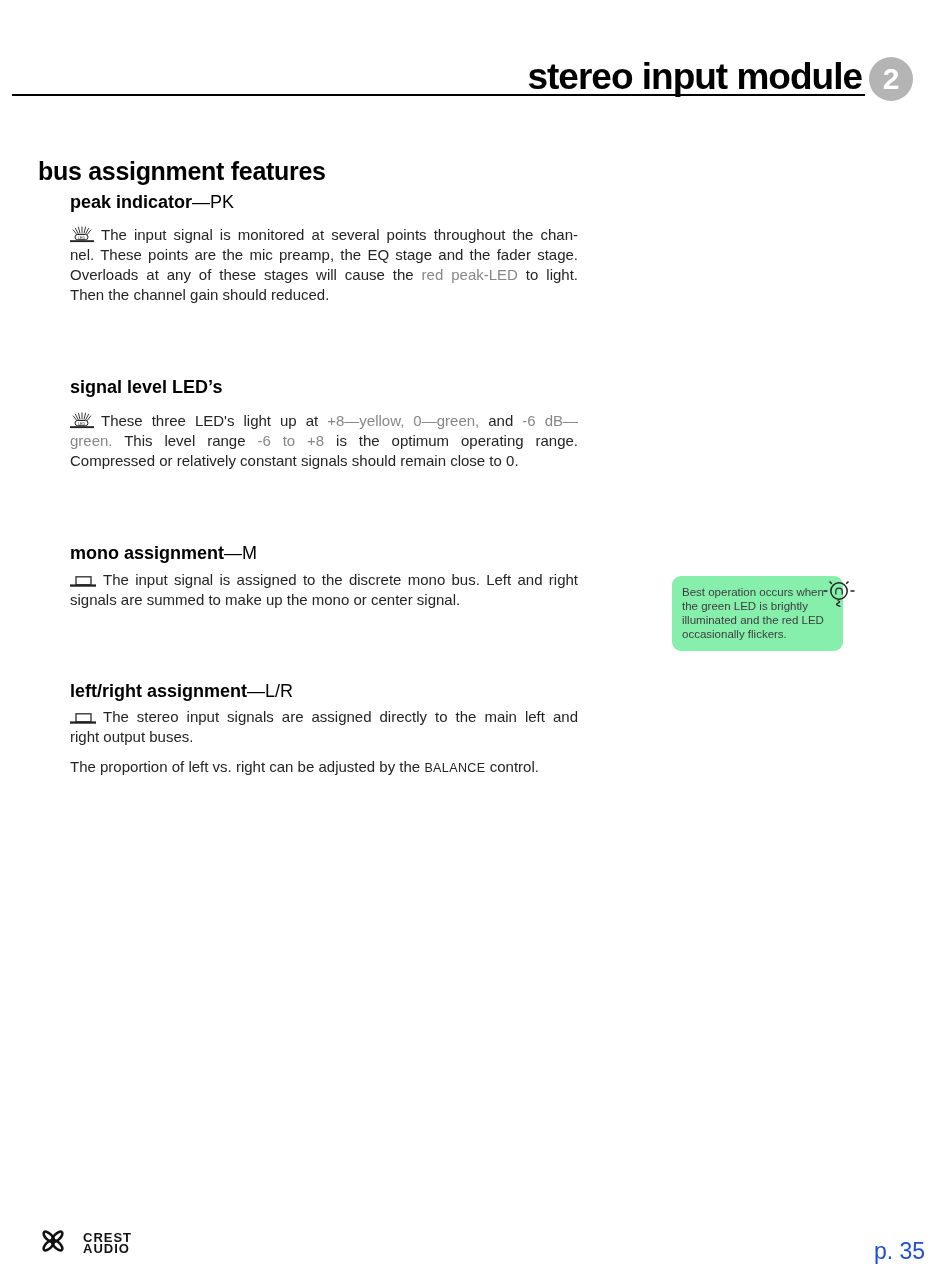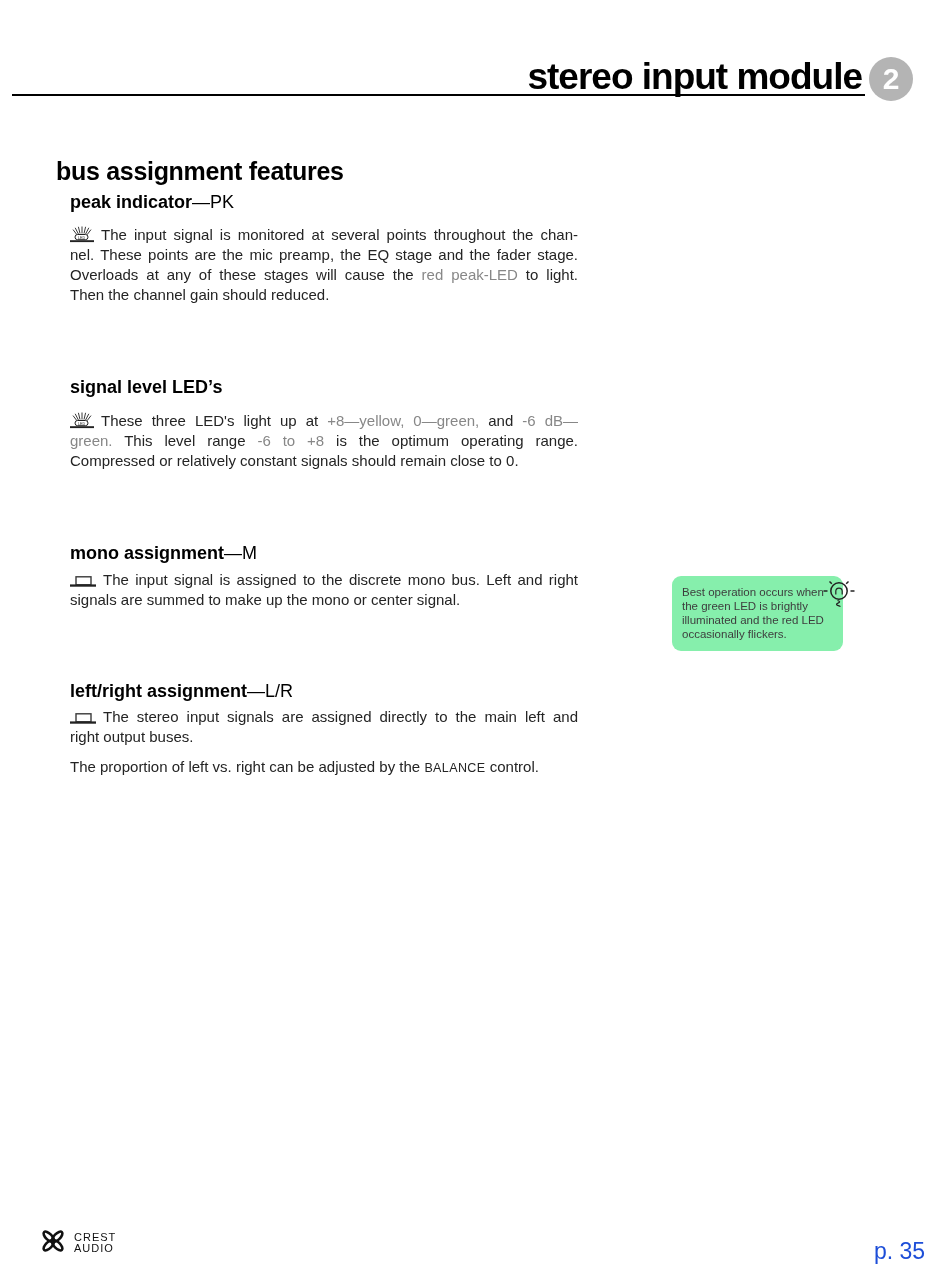--- a/index.html
+++ b/index.html
@@ -12,21 +12,21 @@
     position:absolute;top:56px;right:88px;font-size:37px;font-weight:700;
     letter-spacing:-1px;color:#000;white-space:nowrap;
   }
   #chapter-badge{
     position:absolute;left:869px;top:57px;width:44px;height:44px;border-radius:50%;
     background:#b4b4b4;color:#fff;font-weight:700;font-size:30px;
     display:flex;align-items:center;justify-content:center;
   }
   #header-rule{position:absolute;left:12px;top:94px;width:853px;height:2px;background:#000;}
   
-  #main-heading{position:absolute;left:56px;top:157px;font-size:25px;font-weight:700;color:#000;letter-spacing:-0.3px;}
+  #main-heading{position:absolute;left:38px;top:157px;font-size:25px;font-weight:700;color:#000;letter-spacing:-0.3px;}
   .sec-head{position:absolute;left:70px;font-size:18px;color:#000;white-space:nowrap;}
   .shb{font-weight:700;}
   .shr{font-weight:400;text-align:center;}
   
   .para{position:absolute;left:70px;width:508px;font-size:15px;line-height:20px;color:#242424;}
   .line{
     text-align:justify;text-align-last:justify;-moz-text-align-last:justify;
     height:20px;overflow:hidden;
   }
   .line.last{text-align:left;text-align-last:left;-moz-text-align-last:left;}
@@ -35,21 +35,21 @@
   .ic{display:inline-block;vertical-align:-3px;margin-right:7px;}
   
   #note-box{
     position:absolute;left:672px;top:576px;width:171px;min-height:75px;
     background:#86efac;border-radius:9px;box-sizing:border-box;padding:9px 10px;
   }
   #note-text{width:146px;font-size:11.5px;line-height:14px;color:#3d3d3d;}
   #bulb-wrap{position:absolute;left:149px;top:1px;}
   
   #footer-logo{position:absolute;left:38px;top:1226px;display:flex;align-items:center;}
-  #logo-text{margin-left:6px;font-weight:400;font-size:11px;line-height:11px;letter-spacing:1px;color:#111;}
+  #logo-text{margin-left:15px;font-weight:700;font-size:13px;line-height:11px;letter-spacing:1px;color:#111;}
   #page-number{position:absolute;left:874px;top:1238px;font-size:23px;font-weight:400;color:#1d4ed8;}
 </style>
 </head>
 <body>
 
 <div id="page-title">stereo input module</div>
 <div id="chapter-badge">2</div>
 <div id="header-rule"></div>
 
 <div id="main-heading">bus assignment features</div>

